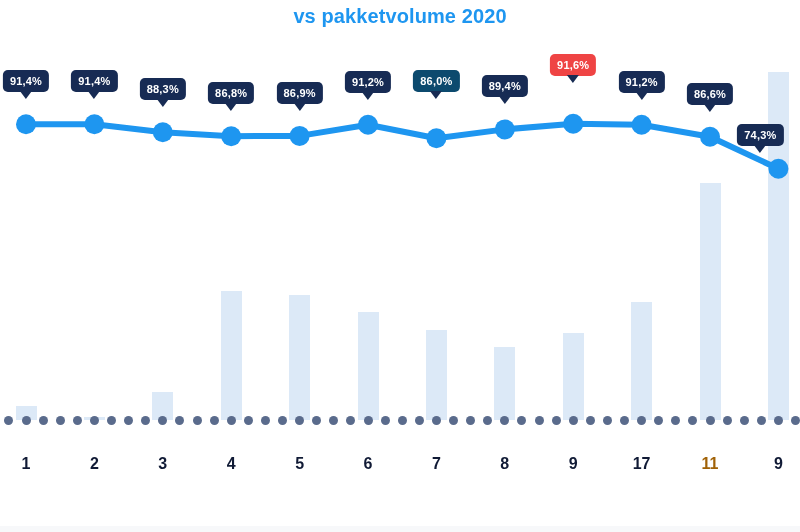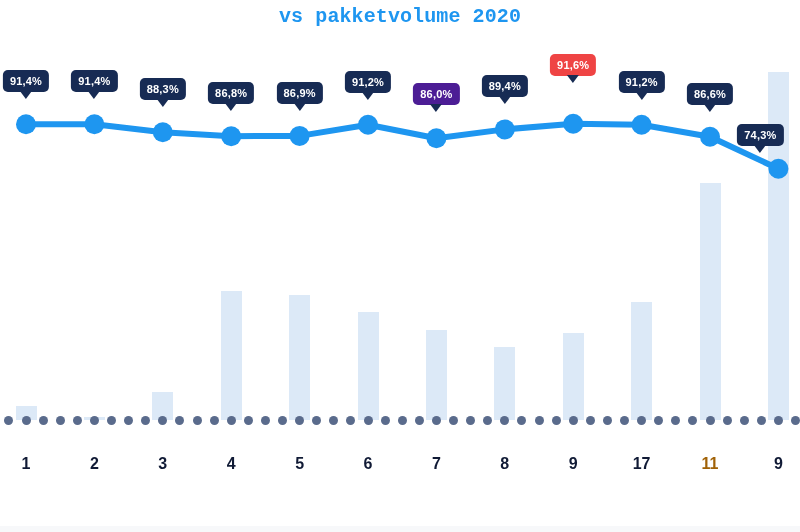--- a/index.html
+++ b/index.html
@@ -26,21 +26,21 @@
     left: 0;
     top: 4px;
     width: 800px;
     text-align: center;
     color: #1e96f0;
     font-size: 20px;
     font-weight: bold;
     line-height: 25px;
     letter-spacing: 0.1px;
   }
-  .chart-title .line2 { display: block; font-family: Liberation Mono, monospace; }
+  .chart-title .line2 { display: block; }
 
   
   .plot-area {
     position: absolute;
     left: 0;
     top: 0;
     width: 800px;
     height: 440px;
   }
   .bars-layer, .line-layer, .dots-layer, .labels-layer {
@@ -228,21 +228,21 @@
         <circle cx="710.0" cy="136.7" r="10" fill="#1e96f0"></circle>
         <circle cx="778.4" cy="168.8" r="10" fill="#1e96f0"></circle>
       </svg>
     <div class="labels-layer" id="labels-layer">
         <div class="callout" style="left: 26px; top: 70.1739px; background: rgb(23, 43, 84); color: rgb(255, 255, 255);">91,4%</div>
         <div class="callout" style="left: 94.4px; top: 70.1739px; background: rgb(23, 43, 84); color: rgb(255, 255, 255);">91,4%</div>
         <div class="callout" style="left: 162.8px; top: 78.2609px; background: rgb(23, 43, 84); color: rgb(255, 255, 255);">88,3%</div>
         <div class="callout" style="left: 231.2px; top: 82.1739px; background: rgb(23, 43, 84); color: rgb(255, 255, 255);">86,8%</div>
         <div class="callout" style="left: 299.6px; top: 81.913px; background: rgb(23, 43, 84); color: rgb(255, 255, 255);">86,9%</div>
         <div class="callout" style="left: 368px; top: 70.6957px; background: rgb(23, 43, 84); color: rgb(255, 255, 255);">91,2%</div>
-        <div class="callout" style="left: 436.4px; top: 83px; background: #4c1d95; color: rgb(255, 255, 255);">86,0%</div>
+        <div class="callout" style="left: 436.4px; top: 70px; background: #0c4a6e; color: rgb(255, 255, 255);">86,0%</div>
         <div class="callout" style="left: 504.8px; top: 75.3913px; background: rgb(23, 43, 84); color: rgb(255, 255, 255);">89,4%</div>
         <div class="callout" style="left: 573.2px; top: 54px; background: #ef4444; color: rgb(255, 255, 255);">91,6%</div>
         <div class="callout" style="left: 641.6px; top: 70.6957px; background: rgb(23, 43, 84); color: rgb(255, 255, 255);">91,2%</div>
         <div class="callout" style="left: 710px; top: 82.6957px; background: rgb(23, 43, 84); color: rgb(255, 255, 255);">86,6%</div>
         <div class="callout" style="left: 760.4px; top: 123.783px; background: rgb(23, 43, 84); color: rgb(255, 255, 255);">74,3%</div>
       </div>
   </div>
 
   <div class="xaxis-layer" id="xaxis-layer">
       <div class="xtick" style="left: 26px; color: rgb(16, 26, 53);">1</div>

